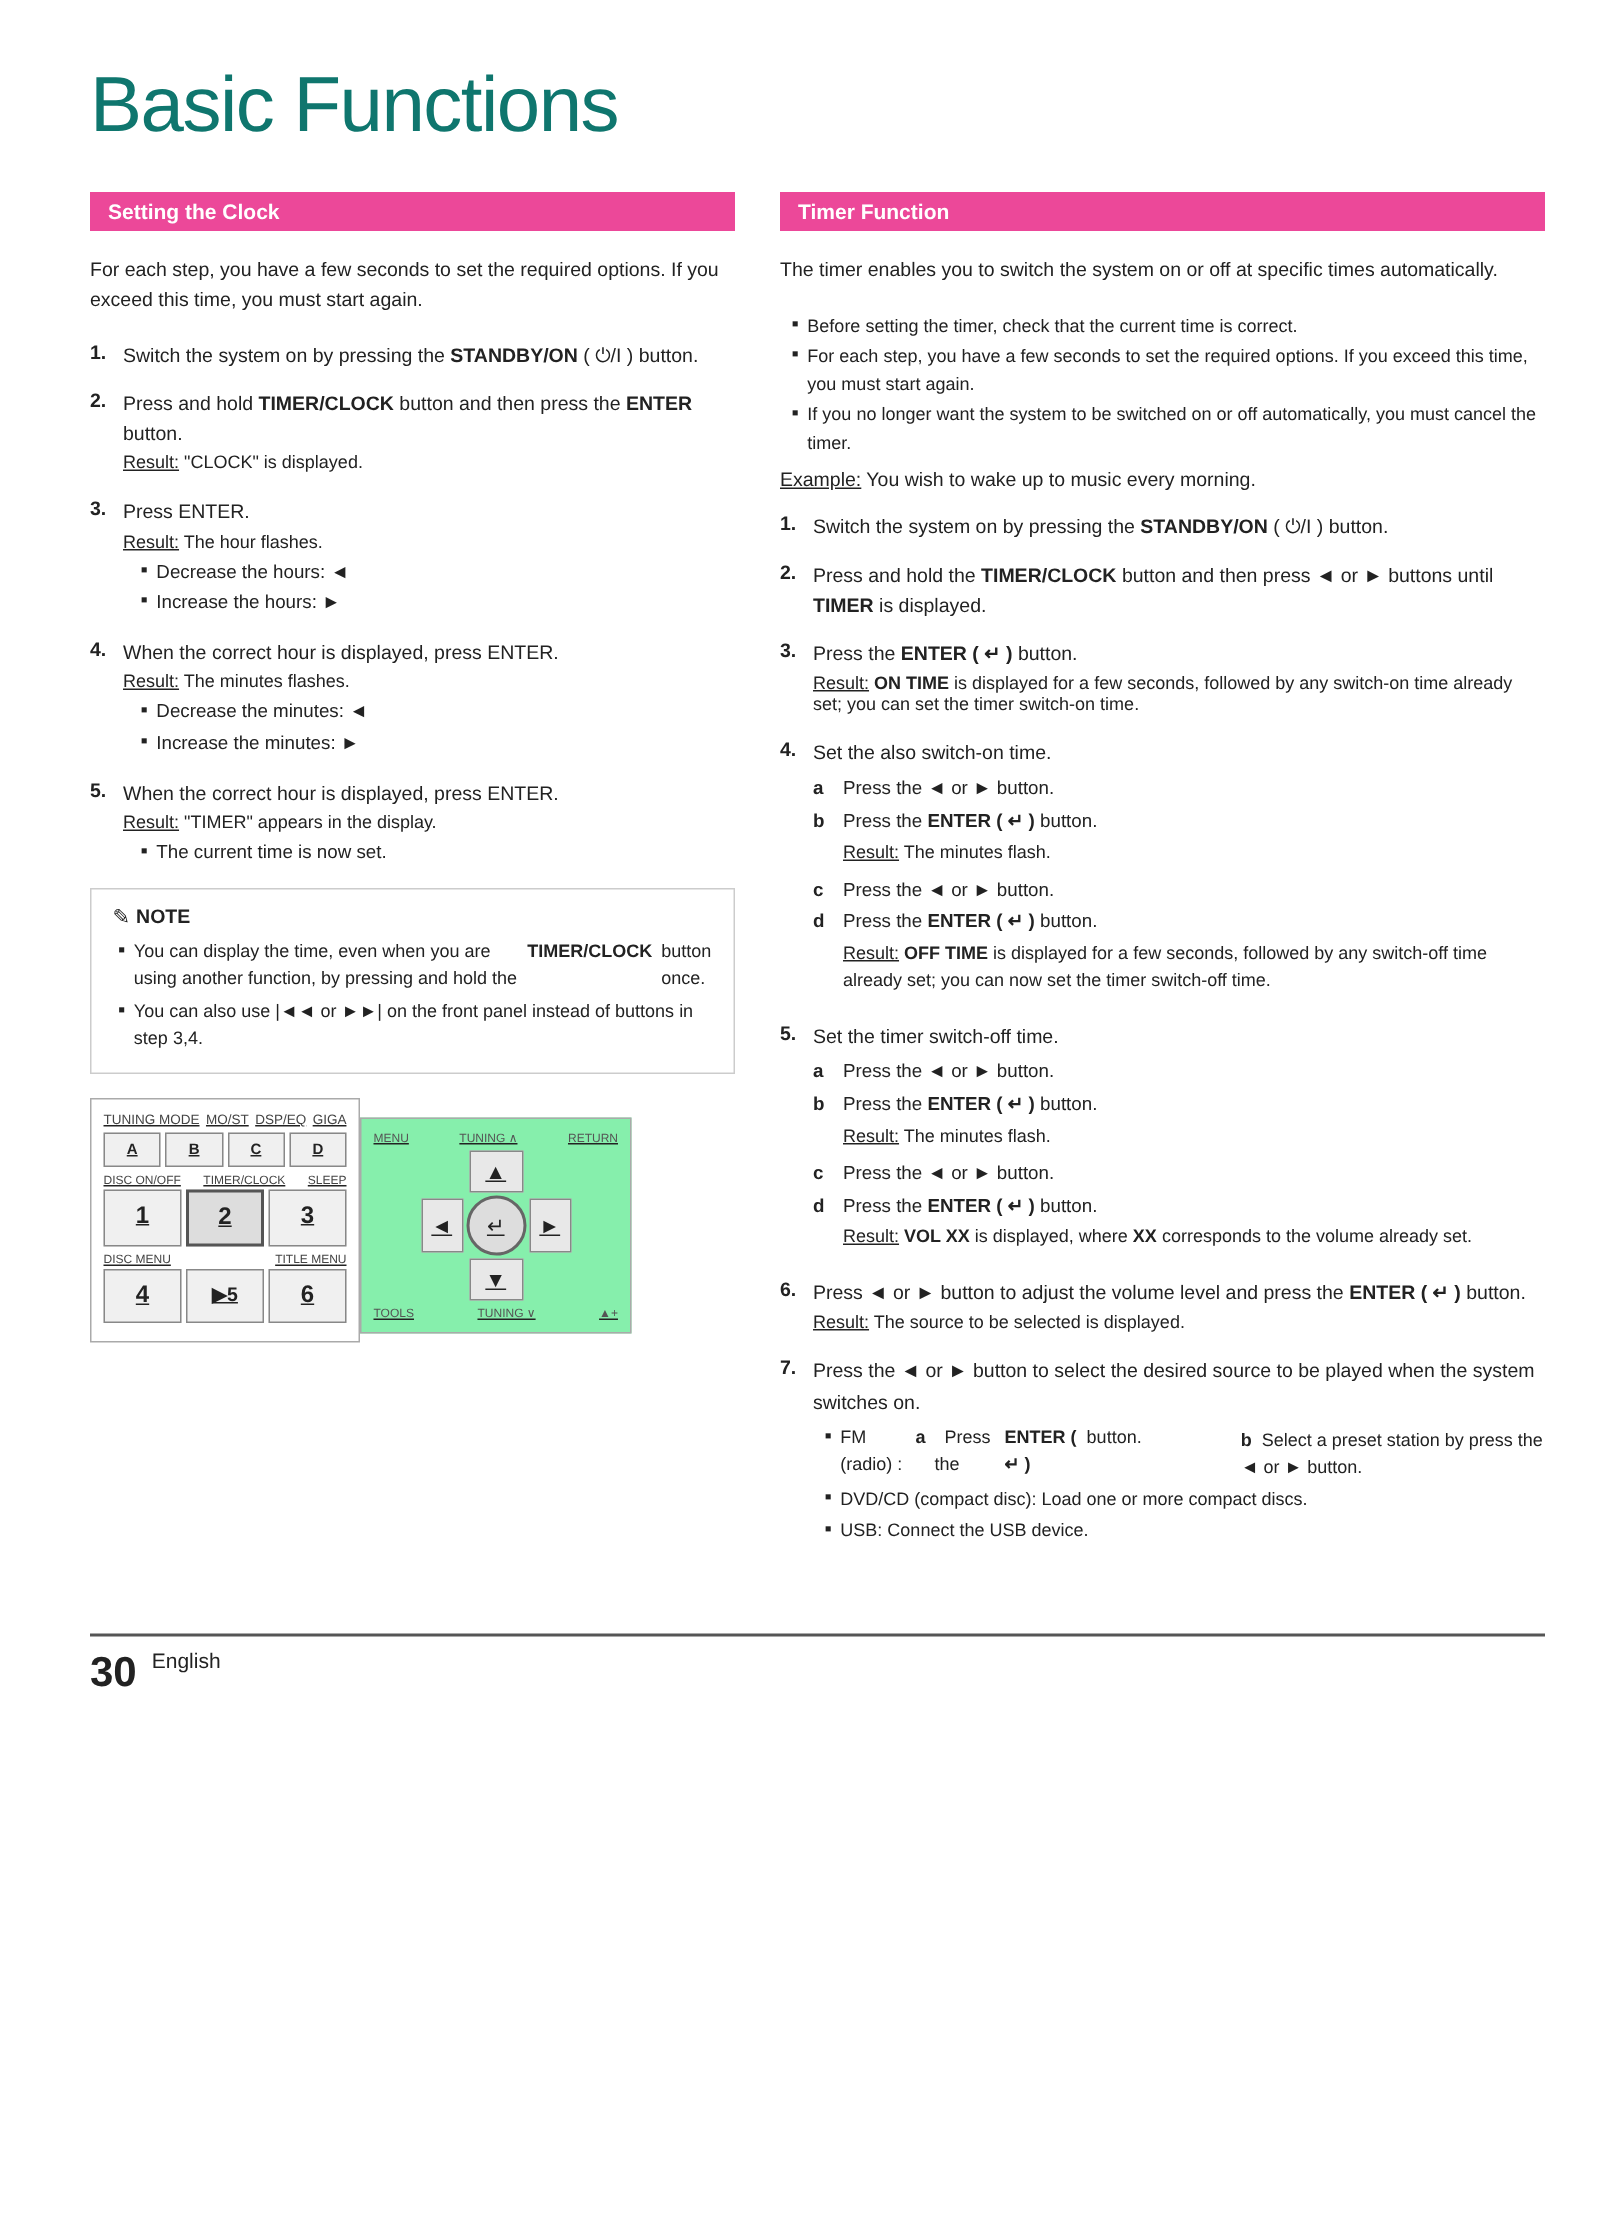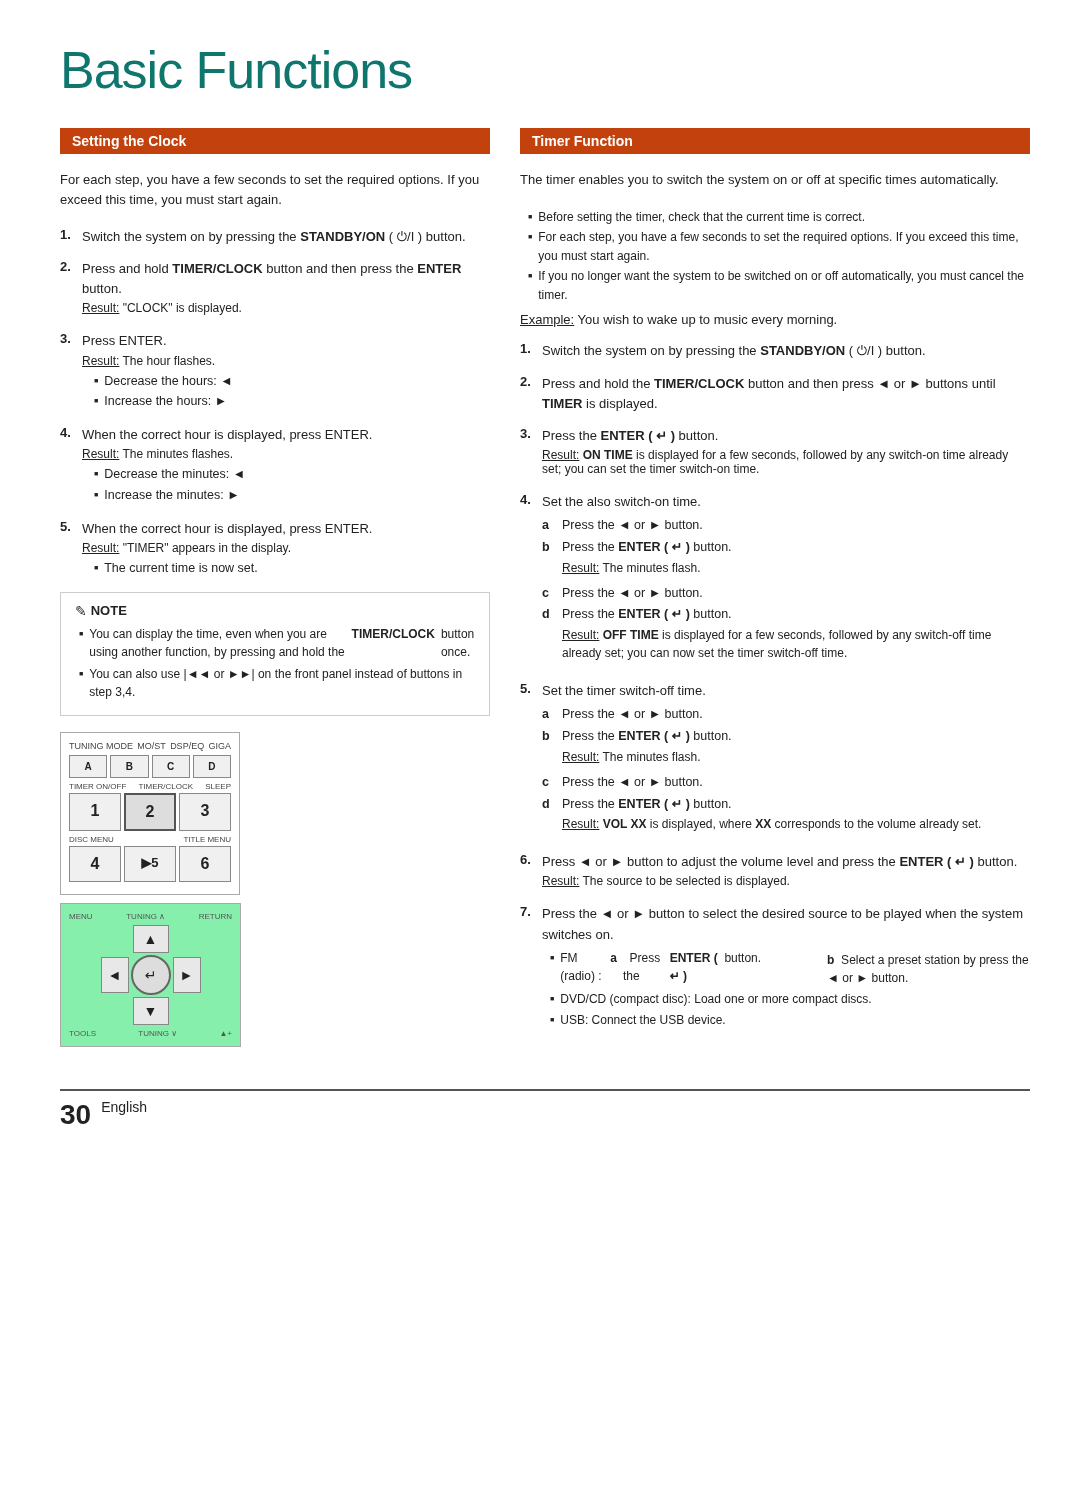--- a/index.html
+++ b/index.html
@@ -24,21 +24,21 @@
       gap: 30px;
     }
     .col-left {
       flex: 0 0 430px;
       max-width: 430px;
     }
     .col-right {
       flex: 1;
     }
     .section-header {
-      background: #c2410c;
+      background: #ec4899;
       color: #fff;
       font-size: 14px;
       font-weight: bold;
       padding: 5px 12px;
       margin-bottom: 16px;
     }
     .intro-text {
       font-size: 13px;
       line-height: 1.5;
       margin-bottom: 18px;
@@ -114,23 +114,24 @@
       margin-bottom: 4px;
     }
     .note-list li::before {
       content: "■";
       font-size: 7px;
       margin-top: 4px;
       flex-shrink: 0;
     }
     .remote-container {
       display: flex;
-      flex-direction: column;
-      align-items: flex-start;
+      flex-direction: row;
+      align-items: center;
       margin-top: 10px;
+      text-decoration: underline;
     }
     .remote-top {
       background: #fff;
       border: 1px solid #aaa;
       width: 180px;
       padding: 8px;
       margin-bottom: 8px;
     }
     .remote-top-row {
       display: flex;
@@ -363,21 +364,21 @@
           <span>DSP/EQ</span>
           <span>GIGA</span>
         </div>
         <div class="remote-buttons-grid">
           <div class="remote-btn">A</div>
           <div class="remote-btn">B</div>
           <div class="remote-btn">C</div>
           <div class="remote-btn">D</div>
         </div>
         <div class="remote-label-row">
-          <span>TIMER ON/OFF</span>
+          <span>DISC ON/OFF</span>
           <span>TIMER/CLOCK</span>
           <span>SLEEP</span>
         </div>
         <div class="remote-buttons-grid" style="grid-template-columns: repeat(3,1fr);">
           <div class="remote-btn large">1</div>
           <div class="remote-btn large highlight">2</div>
           <div class="remote-btn large">3</div>
         </div>
         <div class="remote-label-row">
           <span>DISC MENU</span>

